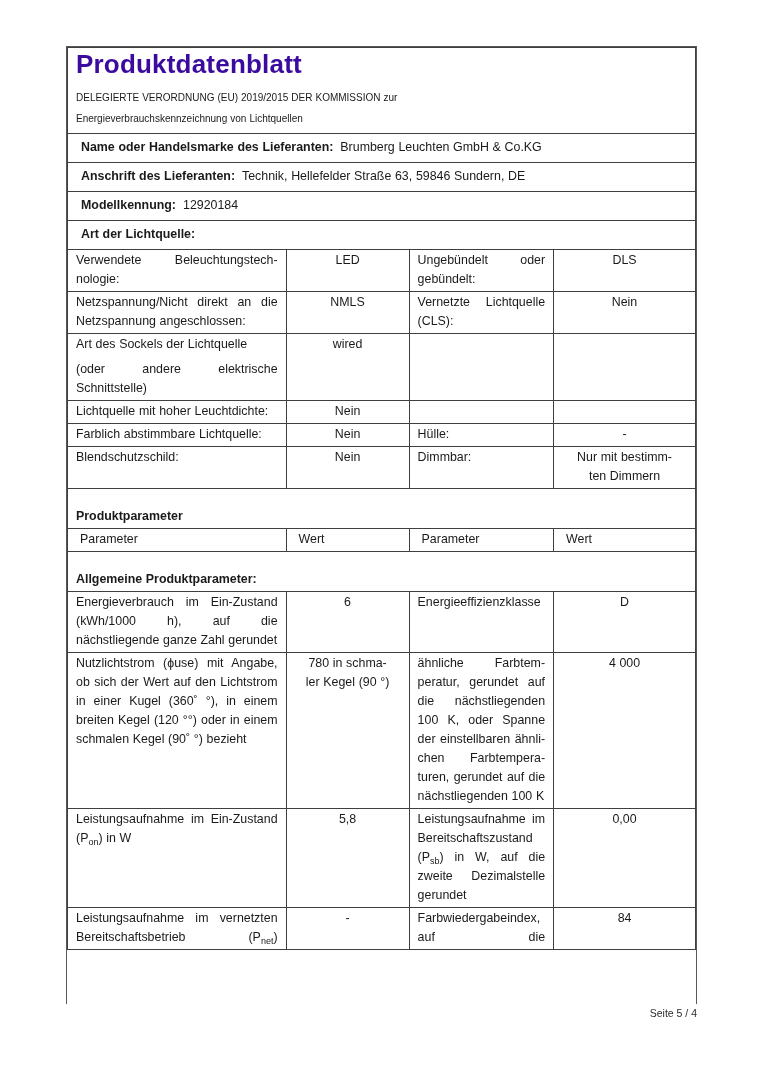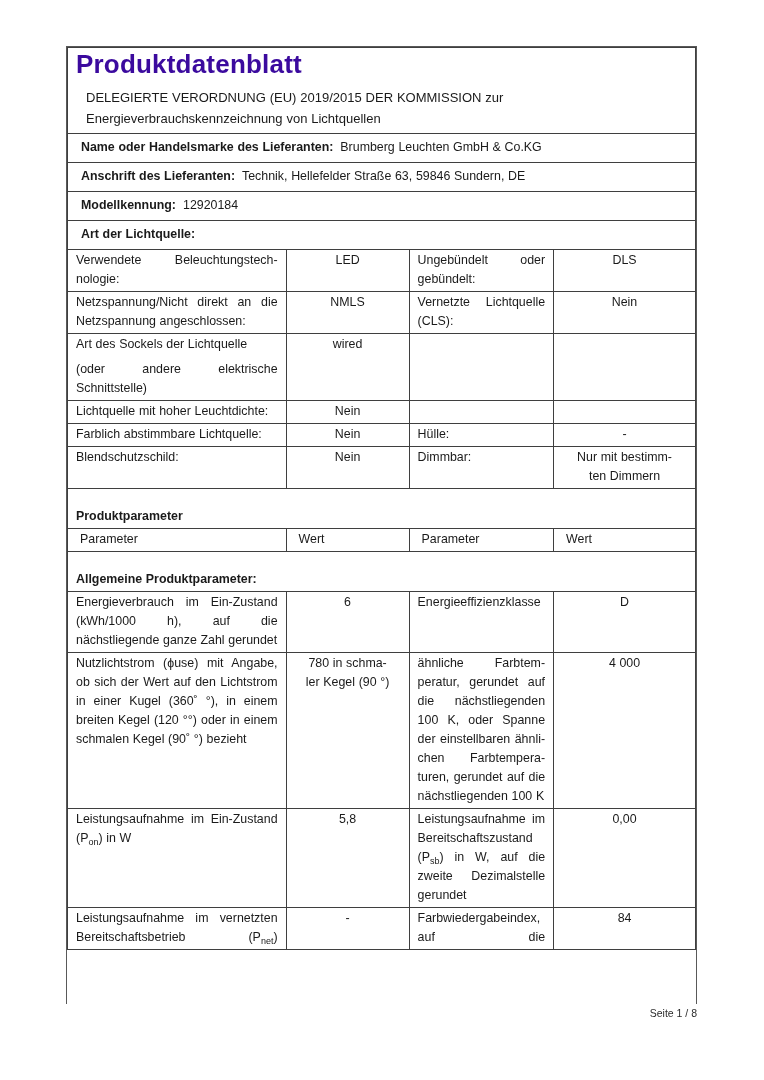--- a/index.html
+++ b/index.html
@@ -36,21 +36,21 @@
     word-spacing: 0.02em;
   }
   td.headcell { padding: 6px 20px 8px 20px; height: 86px; box-sizing: border-box; }
   .title {
     font-size: 26px; font-weight: bold;
     color: #3b0a9e;
     line-height: 30px;
     margin: 0 0 8px 0;
     letter-spacing: 0.2px;
   }
-  .sub { font-size: 13px; line-height: 21px; margin-left: 10px; }
+  .sub { font-size: 10px; line-height: 21px; }
   tr.info td { padding: 4px 8px 5px 13px; margin-left: 20px; }
   .b { font-weight: bold; }
   .v { margin-left: 7px; }
   .j { text-align: justify; }
   .fj { text-align: justify; text-align-last: justify; }
   .val { text-align: center; }
   .pre { white-space: pre-line; }
   .para2 { margin-top: 6px; }
   tr.band td { text-align: left; font-weight: bold; padding: 18px 8px 2px 8px; }
   tr.cols td { padding: 1px 8px 2px 12px; }
@@ -173,14 +173,14 @@
         <tr>
           <td class="fj"><span>Leistungsaufnahme im vernetz­ten Bereitschaftsbetrieb (P</span><sub>net</sub><span>)</span></td>
           <td class="val">-</td>
           <td class="fj">Farbwiedergabein­dex, auf die</td>
           <td class="val">84</td>
         </tr>
       </tbody>
     </table>
   </div>
 
-  <div class="footer">Seite 1 / 8</div>
+  <div class="footer">Seite 5 / 4</div>
 </div>
 
 </body></html>

